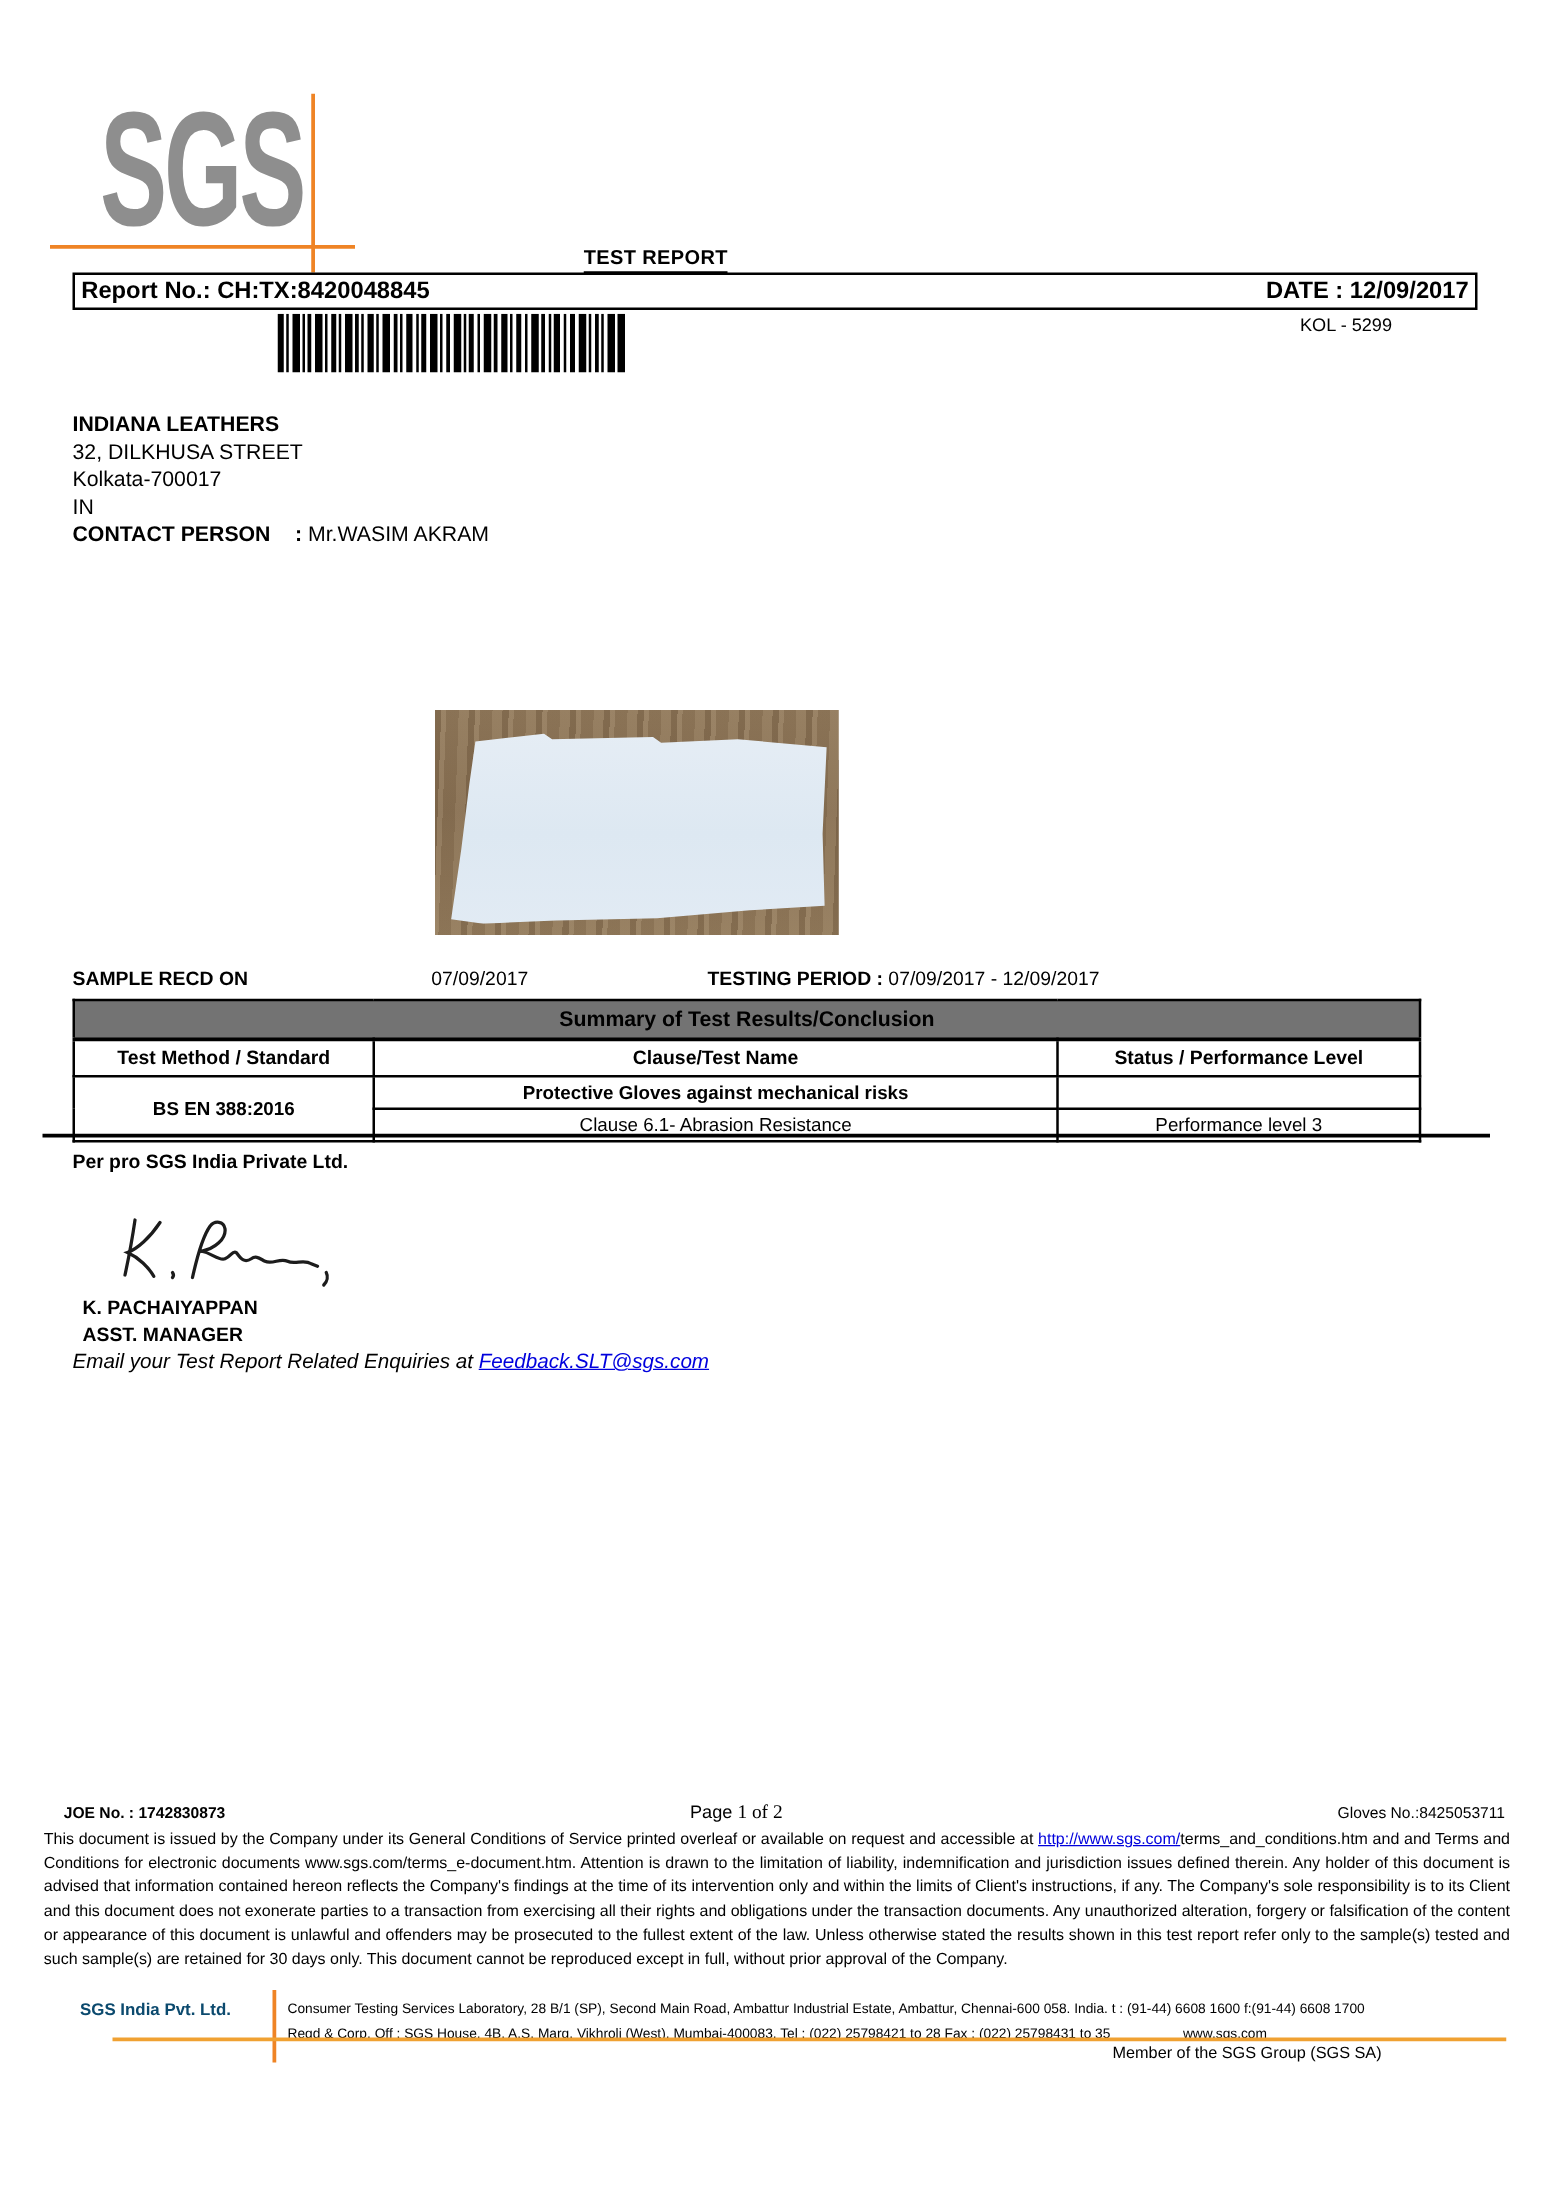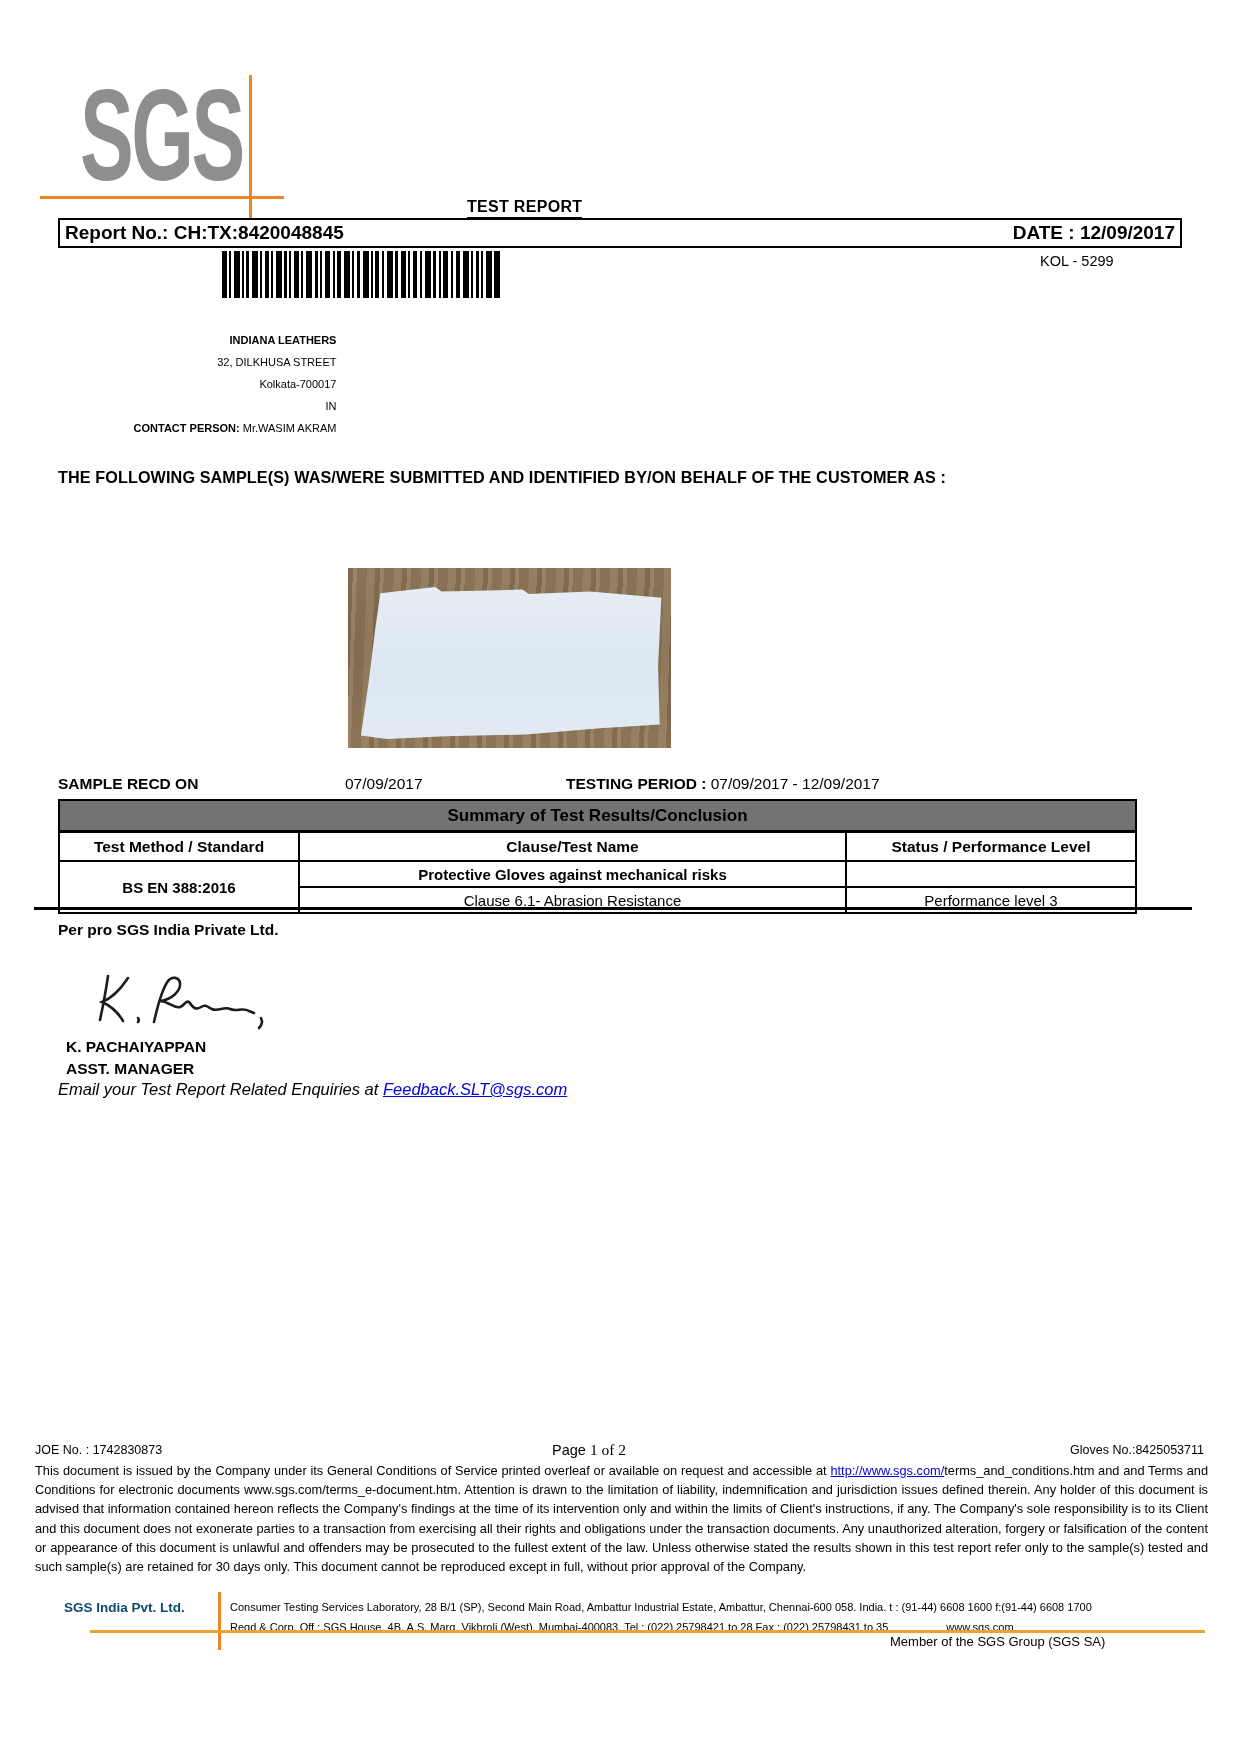--- a/index.html
+++ b/index.html
@@ -31,21 +31,21 @@
     left:58px; top:218px; width:1124px; height:30px;
     border:2px solid #000; box-sizing:border-box;
     display:flex; justify-content:space-between; align-items:center;
     font-size:19px; font-weight:bold; padding:0 5px;
   }
   .report-bar .rn-value { }
   .barcode { left:222px; top:251px; }
   .kol { left:1040px; top:253px; font-size:14.5px; }
 
   
-  .customer { left:58px; top:329px; font-size:11px; line-height:22px;text-align:right; }
+  .customer { left:58px; top:329px; font-size:17px; line-height:22px; }
   .customer .name { font-weight:bold; }
   .contact-line { margin-top:0; }
   .contact-label { font-weight:bold; display:inline-block; width:178px; }
   .contact-sep { font-weight:bold; }
 
   
   .statement { left:58px; top:468px; font-size:16.2px; font-weight:bold; letter-spacing:0.1px; white-space:nowrap; }
   .kv { left:58px; top:490px; font-size:15px; line-height:22px; }
   .kv .row { position:relative; height:22px; }
   .kv .lbl { font-weight:bold; }
@@ -89,21 +89,21 @@
 
   
   .perpro { left:58px; top:921px; font-size:15.5px; font-weight:bold;text-align:center; }
   .signature { left:88px; top:962px; }
   .signer { left:66px; top:1036px; font-size:15.5px; font-weight:bold; line-height:22px; }
   .email-line { left:58px; top:1080px; font-size:16.5px; font-style:italic; }
   .email-link { color:#0000dd; text-decoration:underline; }
 
   
   .joe-row { left:35px; top:1441px; width:1172px; height:16px; font-size:12.5px; }
-  .joe { position:absolute; left:0; top:2px; font-weight:normal; }
+  .joe { position:absolute; left:16px; top:2px; font-weight:bold; }
   .pageno { position:absolute; left:517px; top:0; font-size:14.5px; }
   .pageno .num { font-family:"Liberation Serif", serif; font-size:15.5px; }
   .control { position:absolute; right:3px; top:2px; }
   .disclaimer {
     left:35px; top:1461px; width:1173px;
     font-size:12.8px; line-height:19.2px; text-align:justify;
   }
   .disclaimer a { color:#0000dd; text-decoration:underline; }
 
   
@@ -189,21 +189,20 @@
     <div class="name">INDIANA LEATHERS</div>
     <div>32, DILKHUSA STREET</div>
     <div>Kolkata-700017</div>
     <div>IN</div>
     <div class="contact-line">
       <span class="contact-label">CONTACT PERSON</span><span class="contact-sep">:</span>
       <span>Mr.WASIM AKRAM</span>
     </div>
   </div>
 
-  <div class="abs statement">THE FOLLOWING SAMPLE(S) WAS/WERE SUBMITTED AND IDENTIFIED BY/ON BEHALF OF THE CUSTOMER AS :</div>
 
 
   <div class="abs photo">
     <div class="leather"></div>
   </div>
 
   <div class="abs recd">
     <span class="b">SAMPLE RECD ON</span>
     <span class="v-date">07/09/2017</span>
     <span class="tp">

